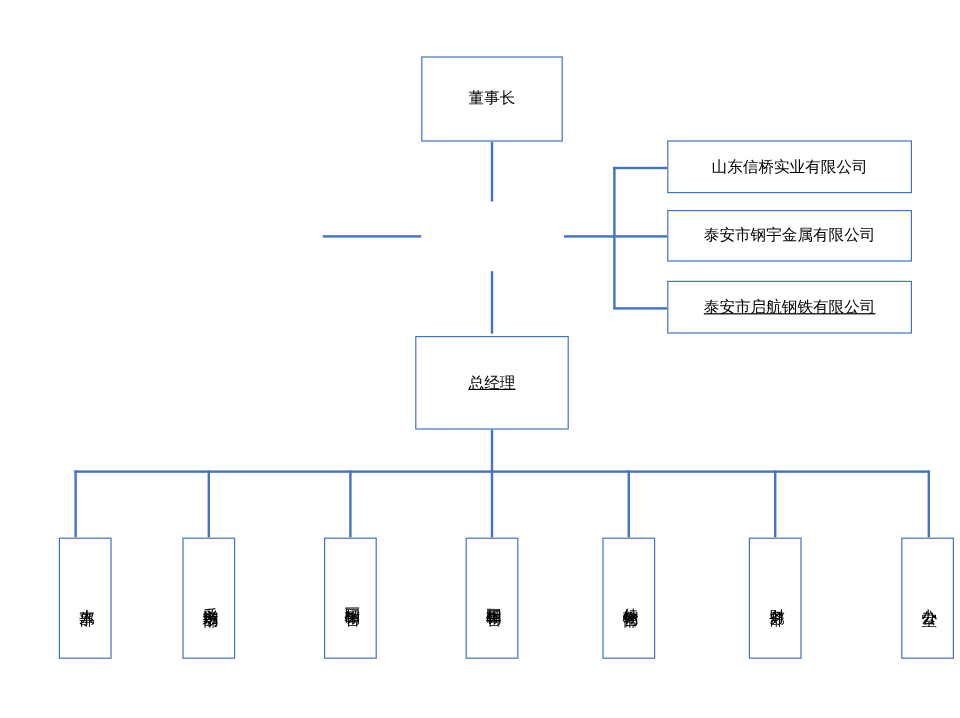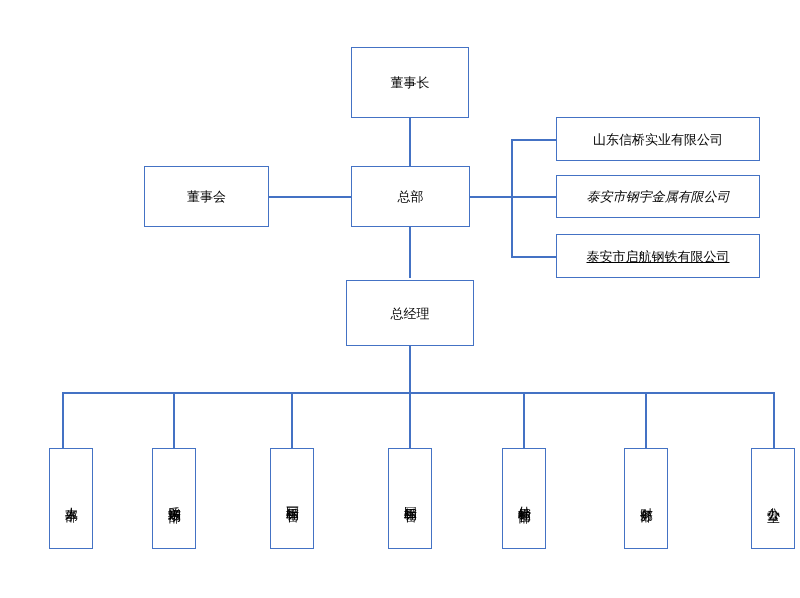--- a/index.html
+++ b/index.html
@@ -71,37 +71,31 @@
   <div class="edge v" style="left:271px; top:392px; height:56px;"></div>
   <div class="edge v" style="left:389px; top:392px; height:56px;"></div>
   <div class="edge v" style="left:503px; top:392px; height:56px;"></div>
   <div class="edge v" style="left:625px; top:392px; height:56px;"></div>
   <div class="edge v" style="left:753px; top:392px; height:56px;"></div>
 
   <div class="node" style="left:331px; top:47px; width:118px; height:71px;">
     <span class="label">董事长</span>
   </div>
 
-  <div class="node" style="left:124px; top:166px; width:125px; height:61px;">
-    <span class="label">董事会</span>
-  </div>
 
-  <div class="node" style="left:331px; top:166px; width:119px; height:61px;">
-    <span class="label">总部</span>
-  </div>
 
-  <div class="node" style="left:326px; top:280px; width:128px; height:66px;">
+  <div class="node" style="left:326px; top:280px; width:128px; height:78px;text-decoration:underline;">
     <span class="label">总经理</span>
   </div>
 
   <div class="node" style="left:536px; top:117px; width:204px; height:44px;justify-content:center;">
     <span class="label">山东信桥实业有限公司</span>
   </div>
 
-  <div class="node" style="left:536px; top:175px; width:204px; height:43px;font-style:italic;">
+  <div class="node" style="left:536px; top:175px; width:204px; height:43px;">
     <span class="label">泰安市钢宇金属有限公司</span>
   </div>
 
   <div class="node" style="left:536px; top:234px; width:204px; height:44px;text-decoration:underline;">
     <span class="label">泰安市启航钢铁有限公司</span>
   </div>
 
   <div class="node vertical" style="left:29px; top:448px; width:44px; height:101px;">
     <span class="label">人事部</span>
   </div>

